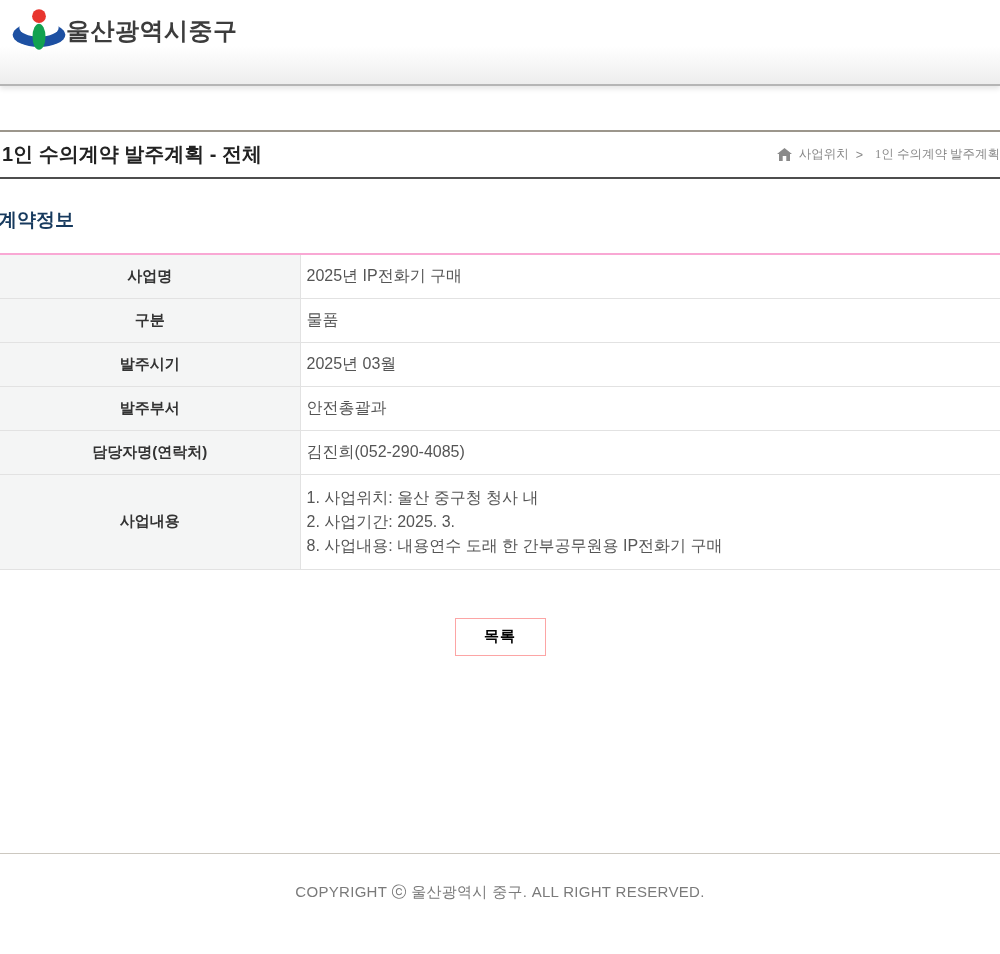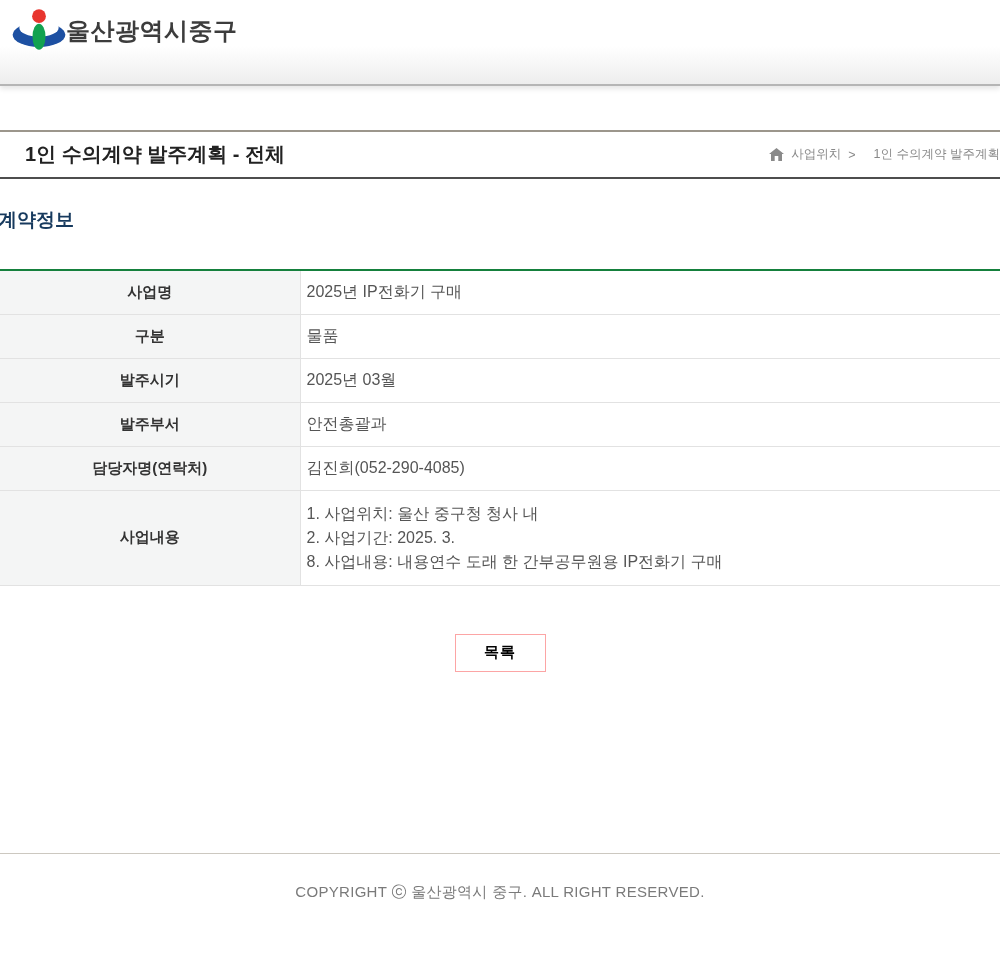--- a/index.html
+++ b/index.html
@@ -53,21 +53,21 @@
     border-bottom: 2px solid #4d4d4d;
     display: flex;
     align-items: center;
     justify-content: space-between;
     overflow: hidden;
   }
   .page-title {
     font-size: 20px;
     font-weight: bold;
     color: #222;
-    padding-left: 25px;
+    padding-left: 2px;
     white-space: nowrap;
   }
   .breadcrumb {
     display: flex;
     align-items: center;
     gap: 7px;
     font-size: 12.5px;
     color: #888;
     white-space: nowrap;
     flex: 0 0 auto;
@@ -84,23 +84,23 @@
     margin: 27px 0 0 -2px;
     font-size: 19px;
     line-height: 27px;
     font-weight: bold;
     color: #173a5e;
   }
 
   
   .contract-table {
     width: 100%;
-    margin-top: 36px;
+    margin-top: 20px;
     border-collapse: collapse;
-    border-top: 2px solid #15803d;
+    border-top: 2px solid #f9a8d4;
   }
   .contract-table th {
     width: 300px;
     background: #f4f5f5;
     font-size: 15px;
     font-weight: 600;
     color: #333;
     text-align: center;
     border-bottom: 1px solid #e2e2e2;
     border-right: 1px solid #e2e2e2;
@@ -166,21 +166,21 @@
 
 <main>
   <div class="title-bar">
     <h1 class="page-title">1인 수의계약 발주계획 - 전체</h1>
     <nav class="breadcrumb">
       <svg class="home-ico" width="15" height="13" viewBox="0 0 15 13">
         <polygon points="7.5,0 15,6 13,6 13,13 9.3,13 9.3,8 5.7,8 5.7,13 2,13 2,6 0,6" fill="#8a8a8a"></polygon>
       </svg>
       <a>사업위치</a>
       <span class="sep">&gt;</span>
-      <span style="margin-left:11px;">1인 수의계약 발주계획</span>
+      <span style="margin-left:5px;font-family:Liberation Serif, serif;">1인 수의계약 발주계획</span>
     </nav>
   </div>
 
   <h2 class="section-title">계약정보</h2>
 
   <table class="contract-table">
     <tbody>
         <tr class="single">
           <th>사업명</th>
           <td>

